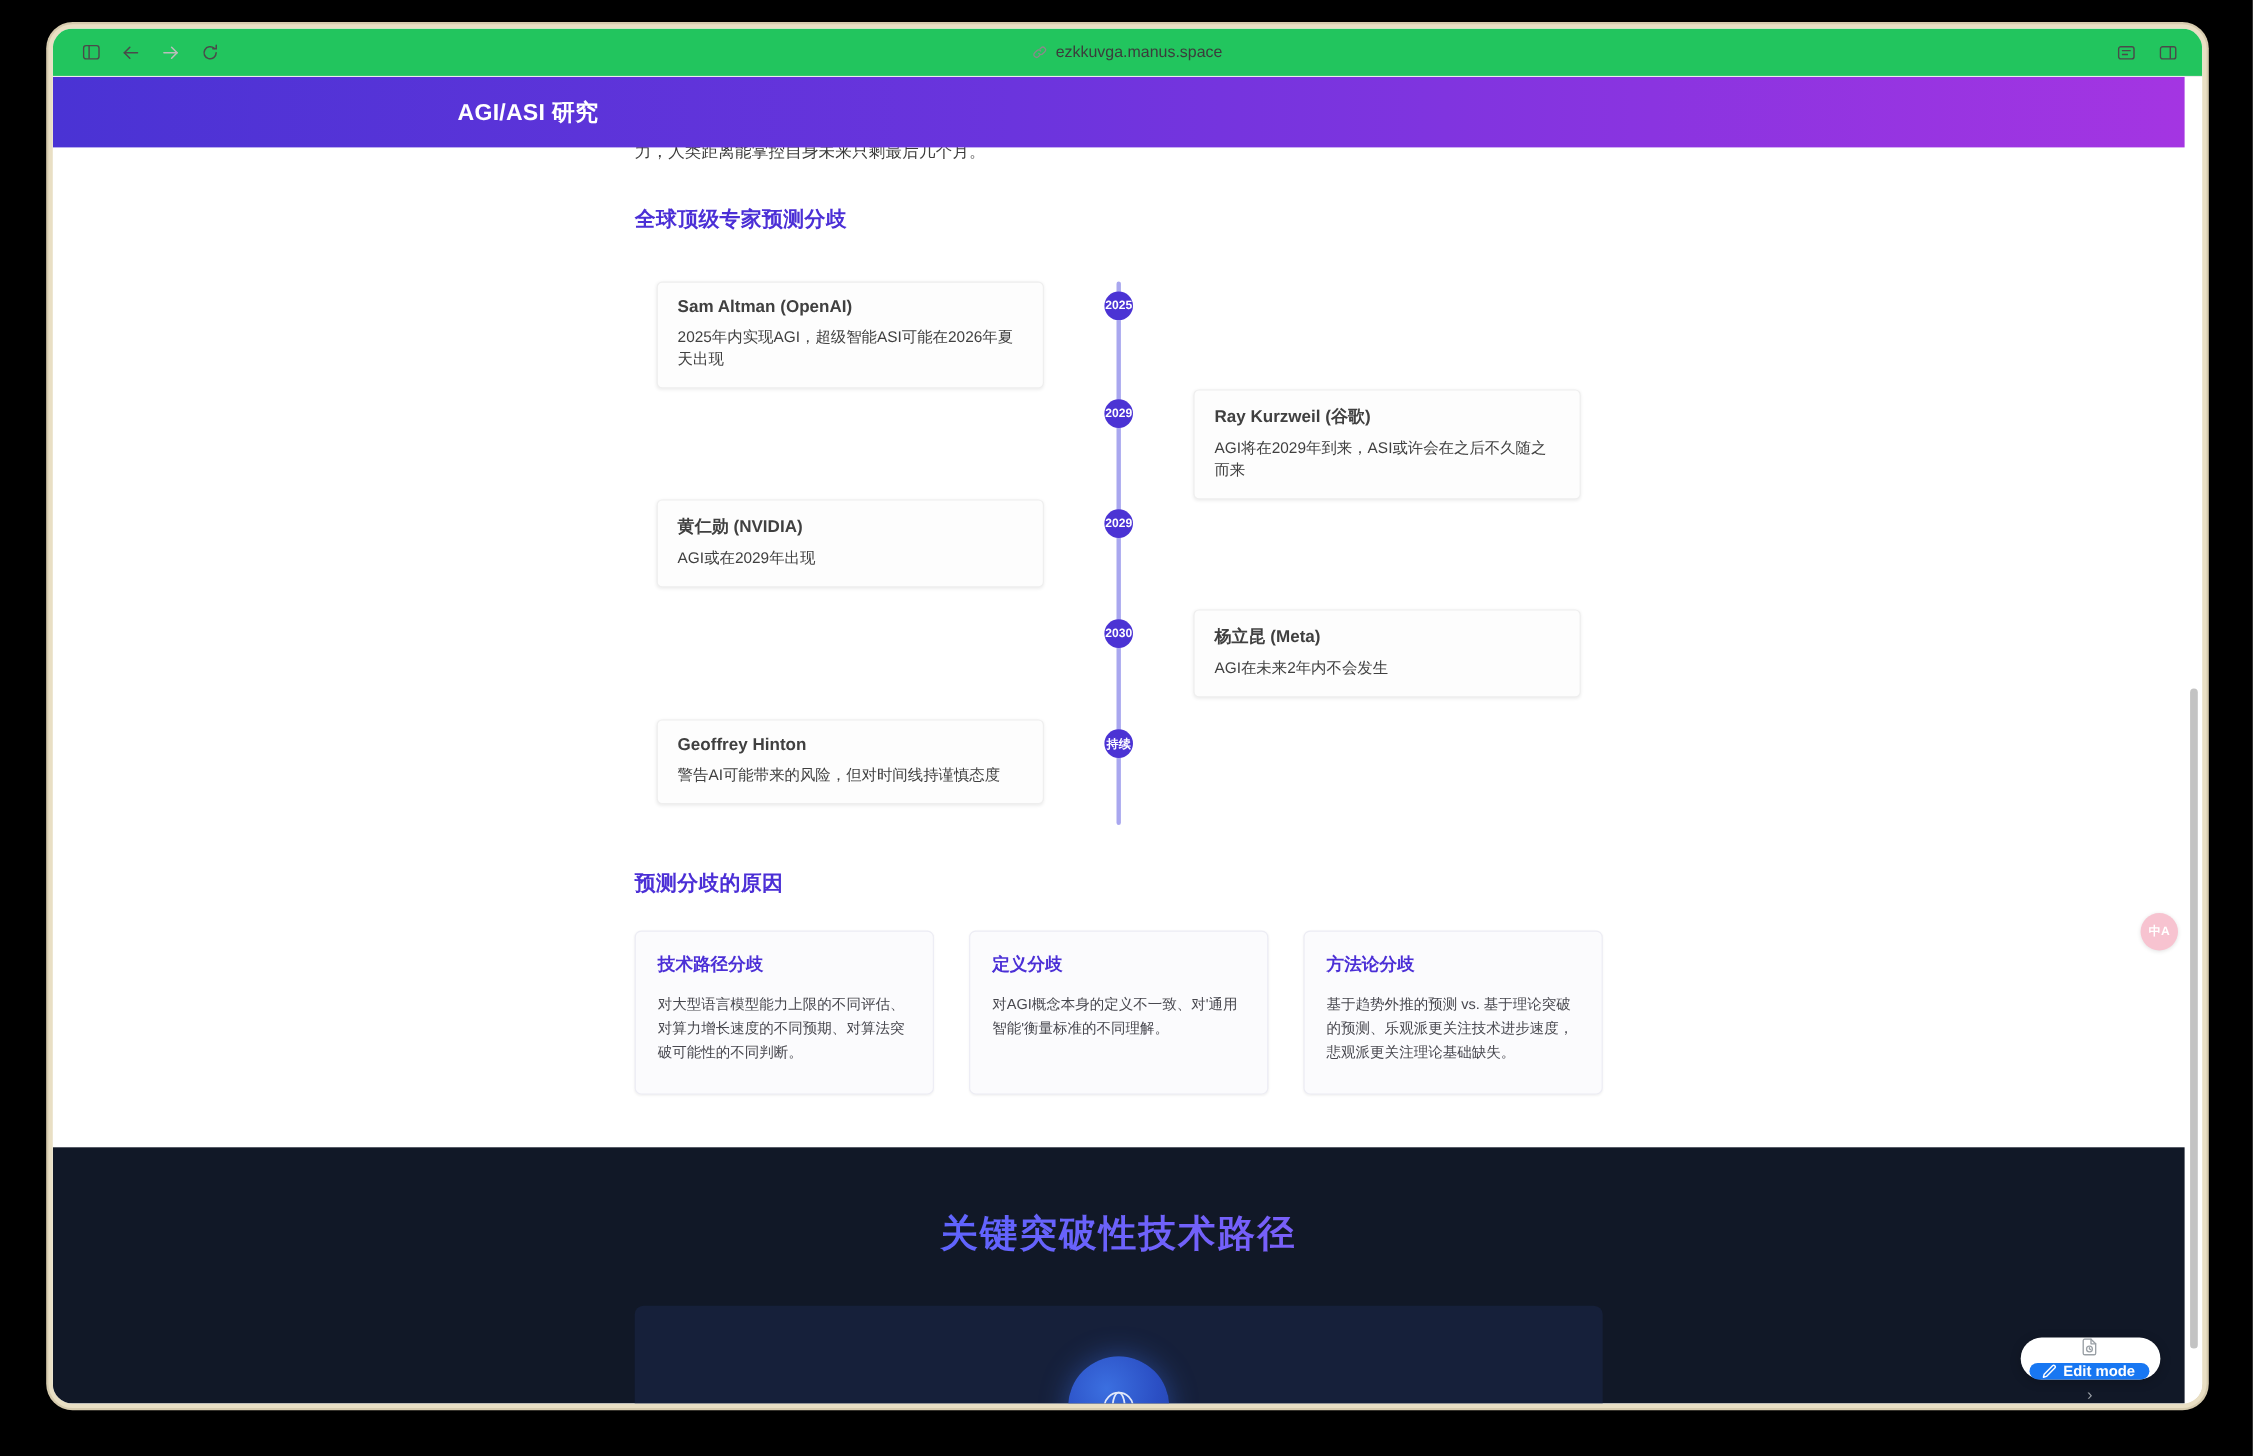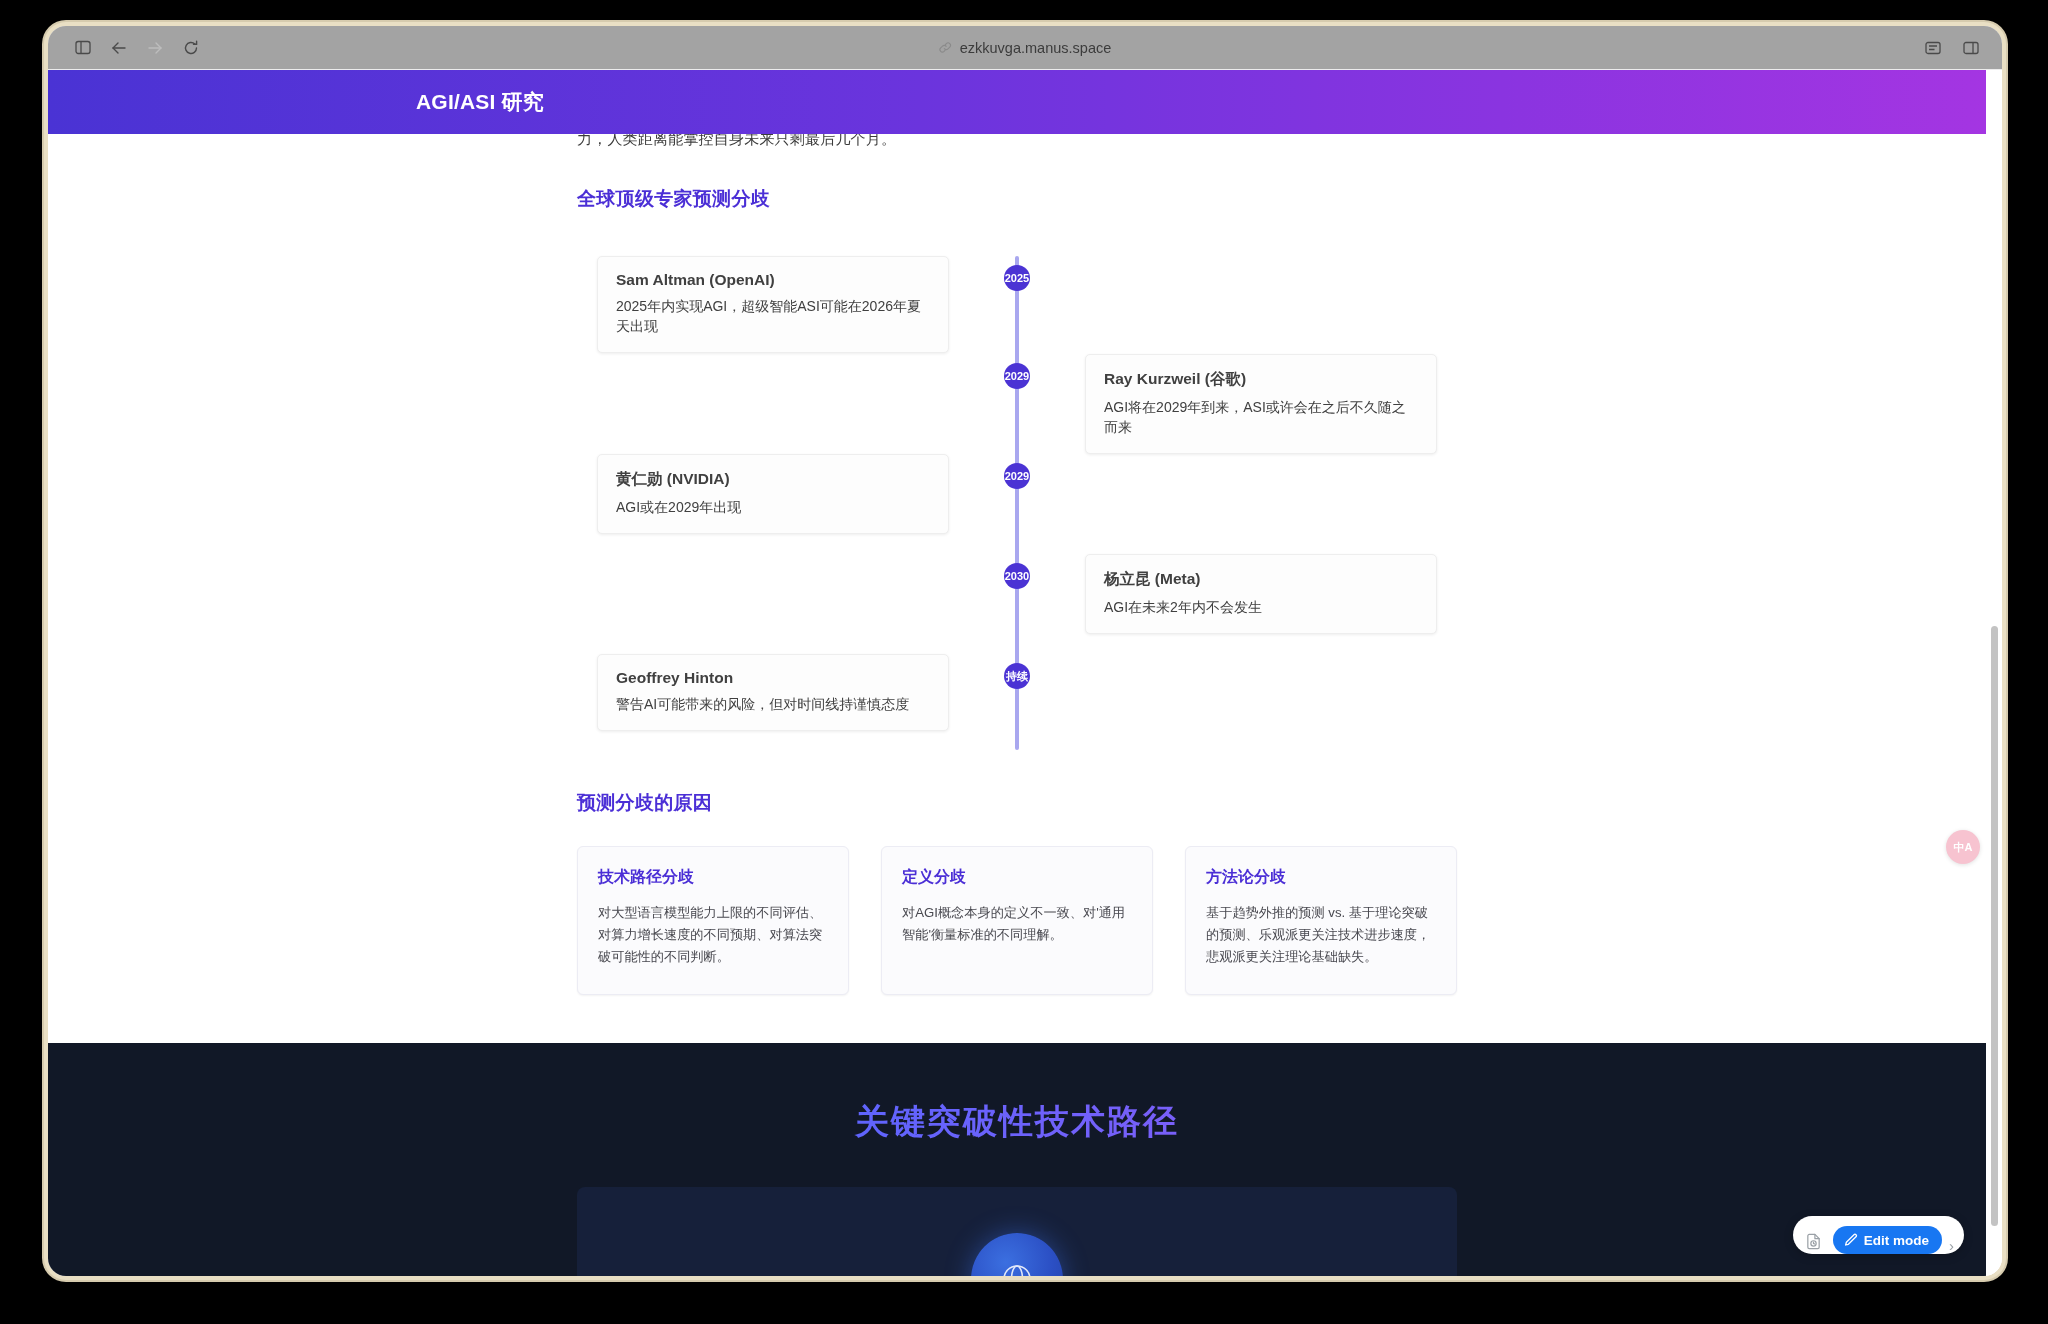--- a/index.html
+++ b/index.html
@@ -25,21 +25,21 @@
     width: 100%; height: 100%;
     background: #ffffff;
     border-radius: 18px;
     overflow: hidden;
     position: relative;
   }
 
   
   #browser-toolbar {
     height: 44px;
-    background: #a3a3a3;
+    background: #22c55e;
     display: flex;
     align-items: center;
     padding: 0 16px;
     position: relative;
     border-bottom: 1px solid #ececec;
   }
   .tb-icon {
     width: 30px; height: 30px;
     display: flex; align-items: center; justify-content: center;
     color: #4a4a4a;
@@ -296,25 +296,26 @@
 
   
   #edit-widget {
     position: absolute;
     right: 38px;
     bottom: 22px;
     height: 38px;
     background: #ffffff;
     border-radius: 19px;
     display: flex;
-    align-items: flex-end;
+    align-items: center;
     gap: 6px;
     padding: 0 10px 0 8px;
     box-shadow: 0 2px 10px rgba(0,0,0,.22);
     z-index: 60;
+    flex-direction: column;
   }
   #history-icon-btn {
     width: 26px; height: 26px;
     display: flex; align-items: center; justify-content: center;
     color: #9aa0a6;
     border-radius: 6px;
   }
   #edit-mode-button {
     height: 28px;
     background: #1877f2;

